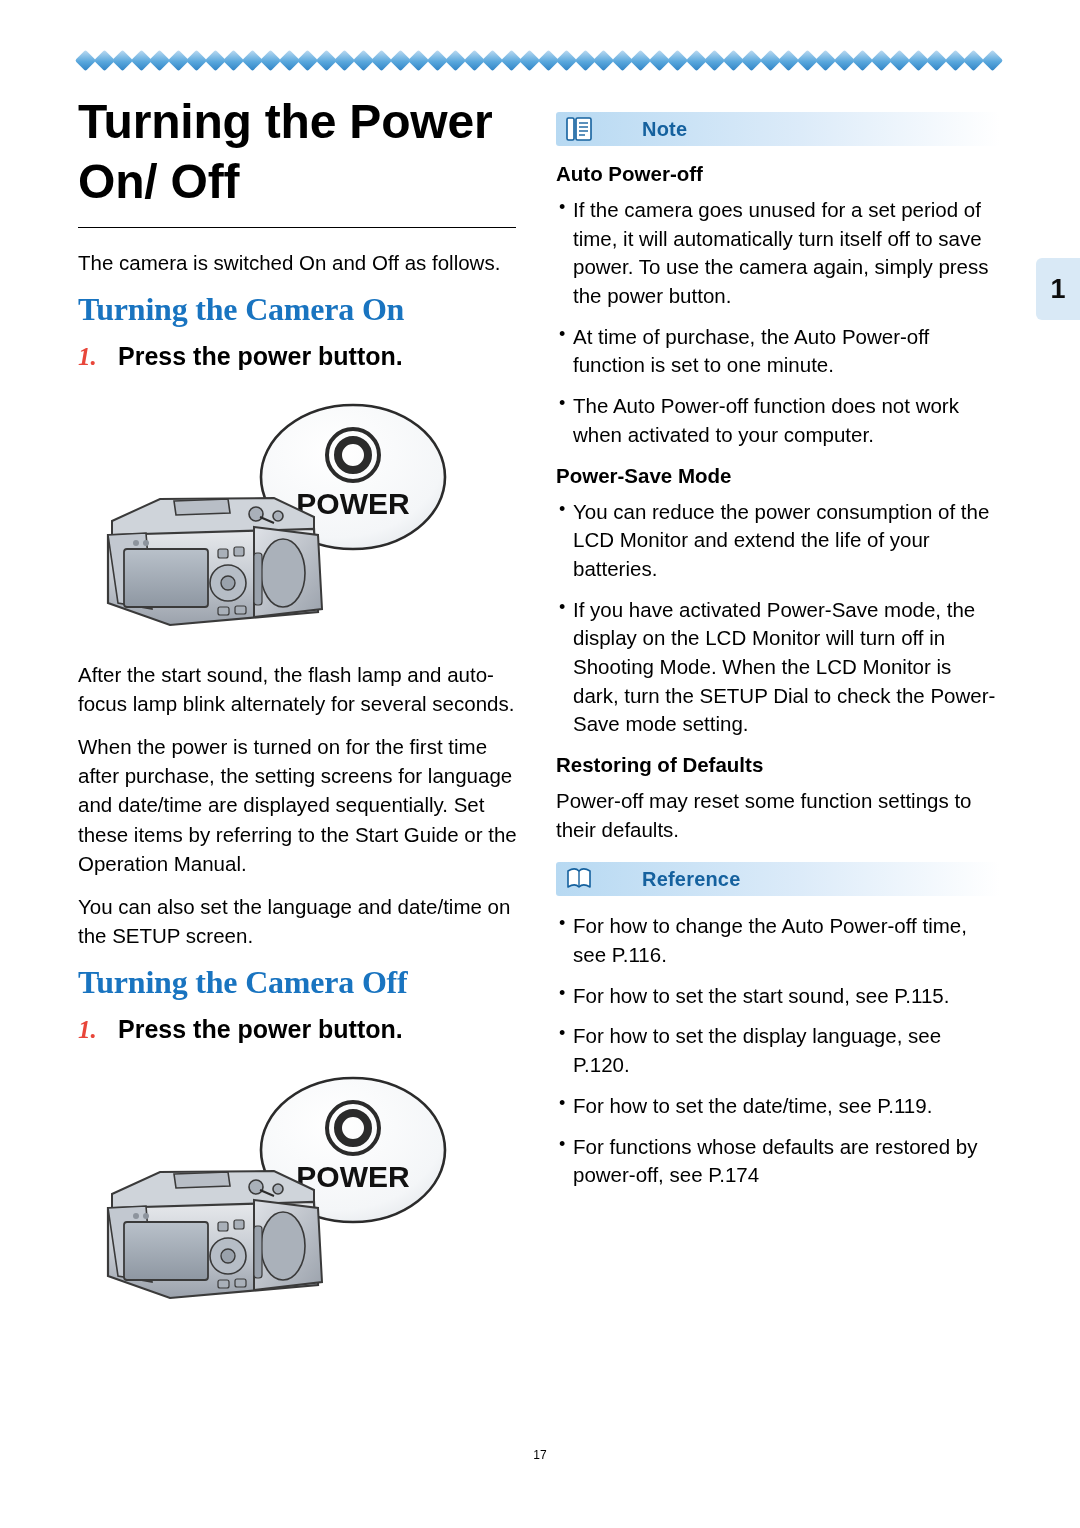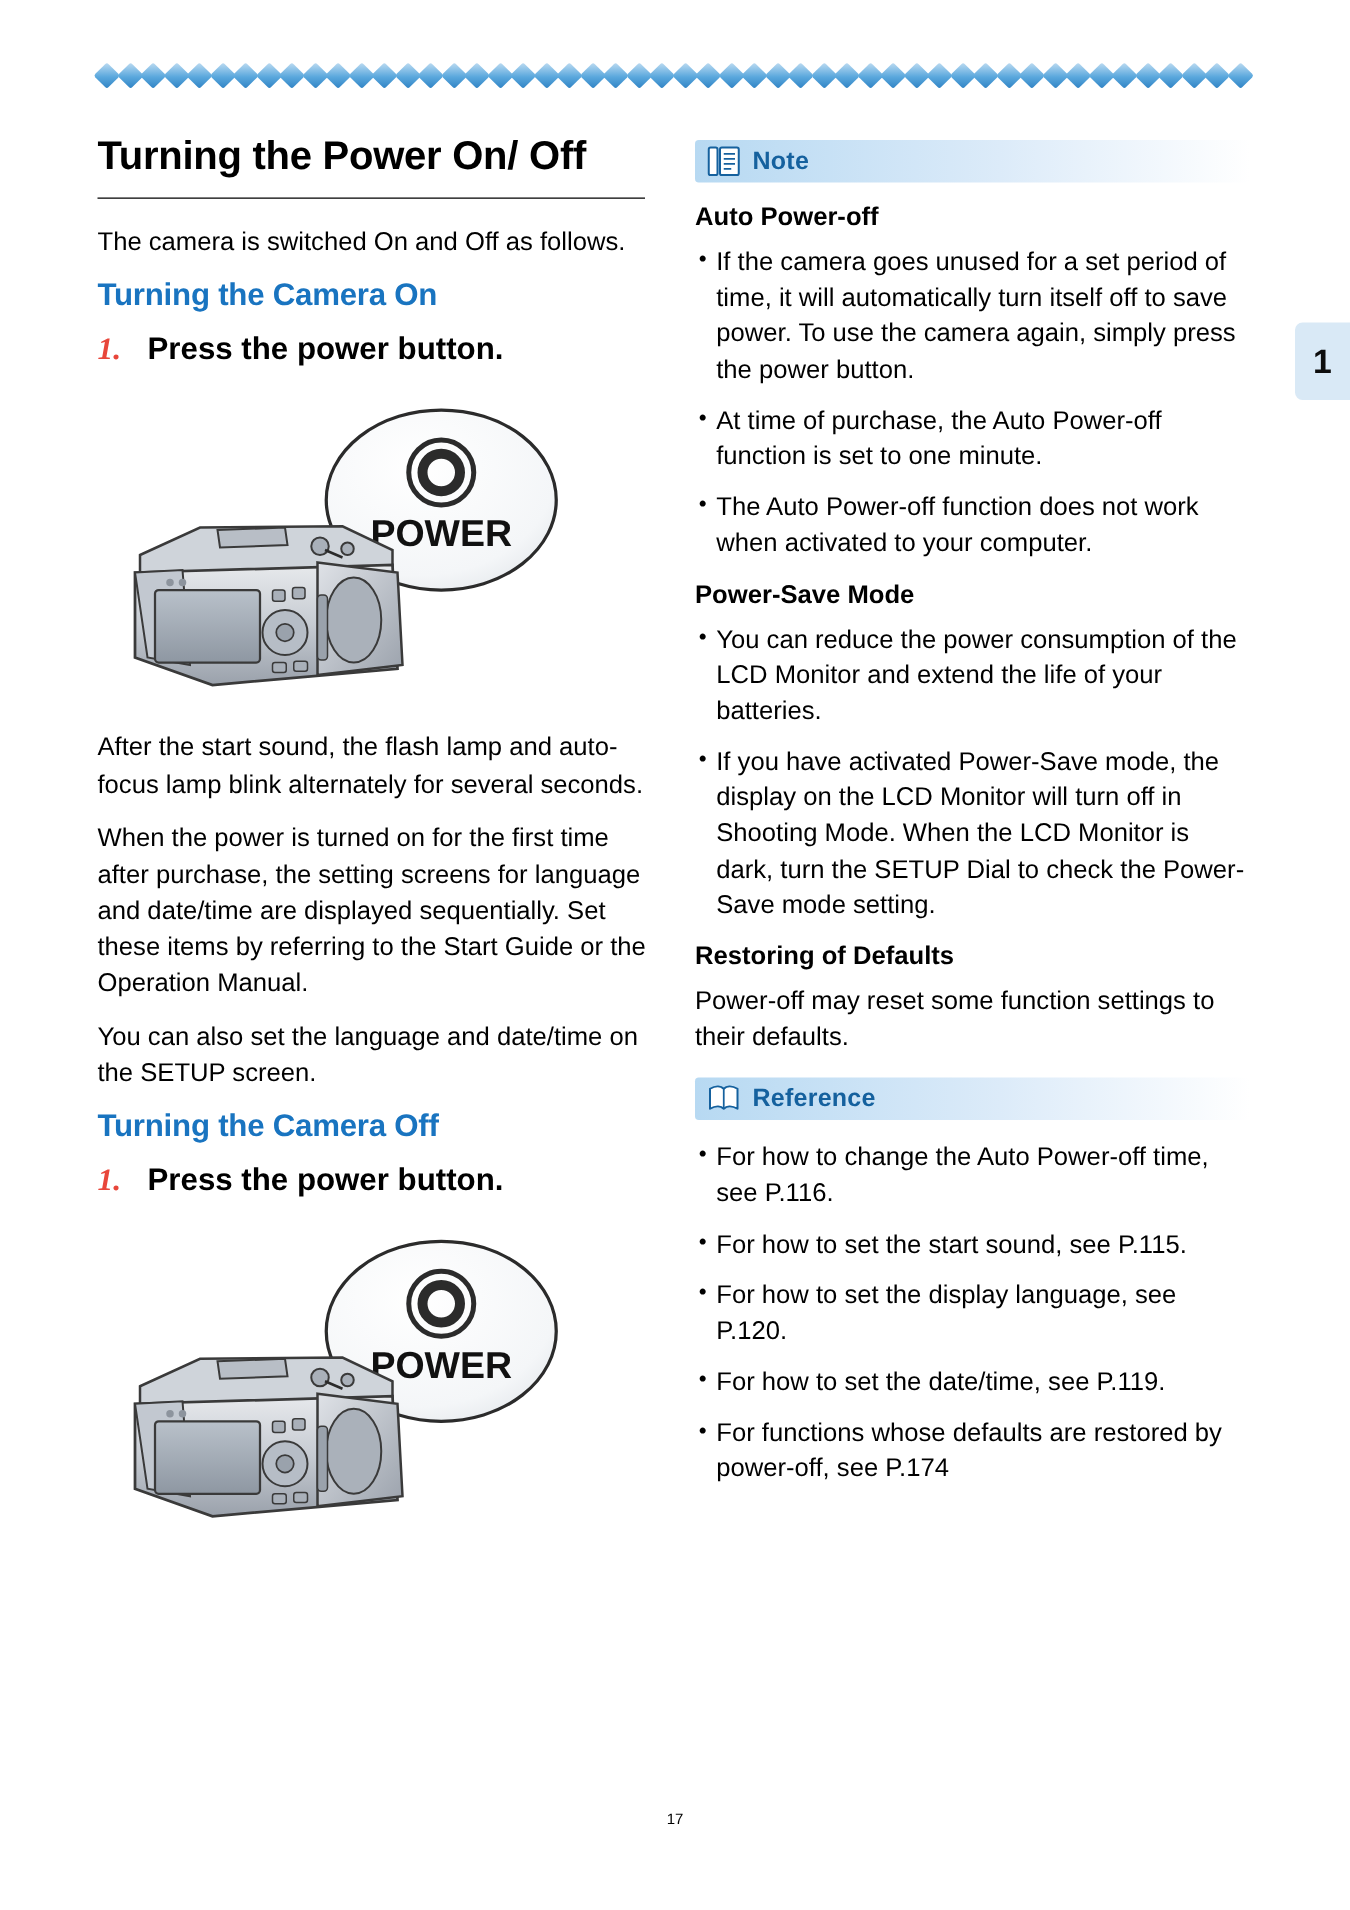--- a/index.html
+++ b/index.html
@@ -62,45 +62,46 @@
     width: 440px;
   }
   .col-right {
     position: absolute;
     left: 556px;
     top: 112px;
     width: 444px;
   }
 
   h1.title {
-    font-size: 32px;
+    font-size: 48px;
     font-weight: bold;
     line-height: 1.26;
-    margin: 12px 0 0 0;
+    margin: 0 0 0 0;
     letter-spacing: -0.2px;
   }
   .title-rule {
     border: none;
     border-top: 1.5px solid #000;
     margin: 14px 0 20px 0;
     width: 438px;
   }
 
   p.body {
     font-size: 20.5px;
     line-height: 1.42;
     margin: 0 0 14px 0;
   }
 
   h2.section {
     color: #1974c0;
-    font-size: 25px;
+    font-size: 32px;
     font-weight: bold;
     margin: 13px 0 14px 0;
     letter-spacing: -0.2px;
+    font-family: Liberation Serif, serif;
   }
 
   .step {
     display: flex;
     align-items: baseline;
     margin: 0 0 6px 0;
   }
   .step-num {
     color: #e8463a;
     font-size: 25px;
@@ -126,20 +127,21 @@
 
   
   .banner {
     position: relative;
     height: 34px;
     margin: 0 0 16px 0;
     background: linear-gradient(to right, #b7d9f2 0%, #dcebf9 55%, #ffffff 100%);
     border-radius: 3px;
     display: flex;
     align-items: center;
+    gap: 40px;
   }
   .banner .bicon {
     width: 46px;
     height: 34px;
     flex: 0 0 46px;
     display: flex;
     align-items: center;
     justify-content: center;
   }
   .banner .blabel {

